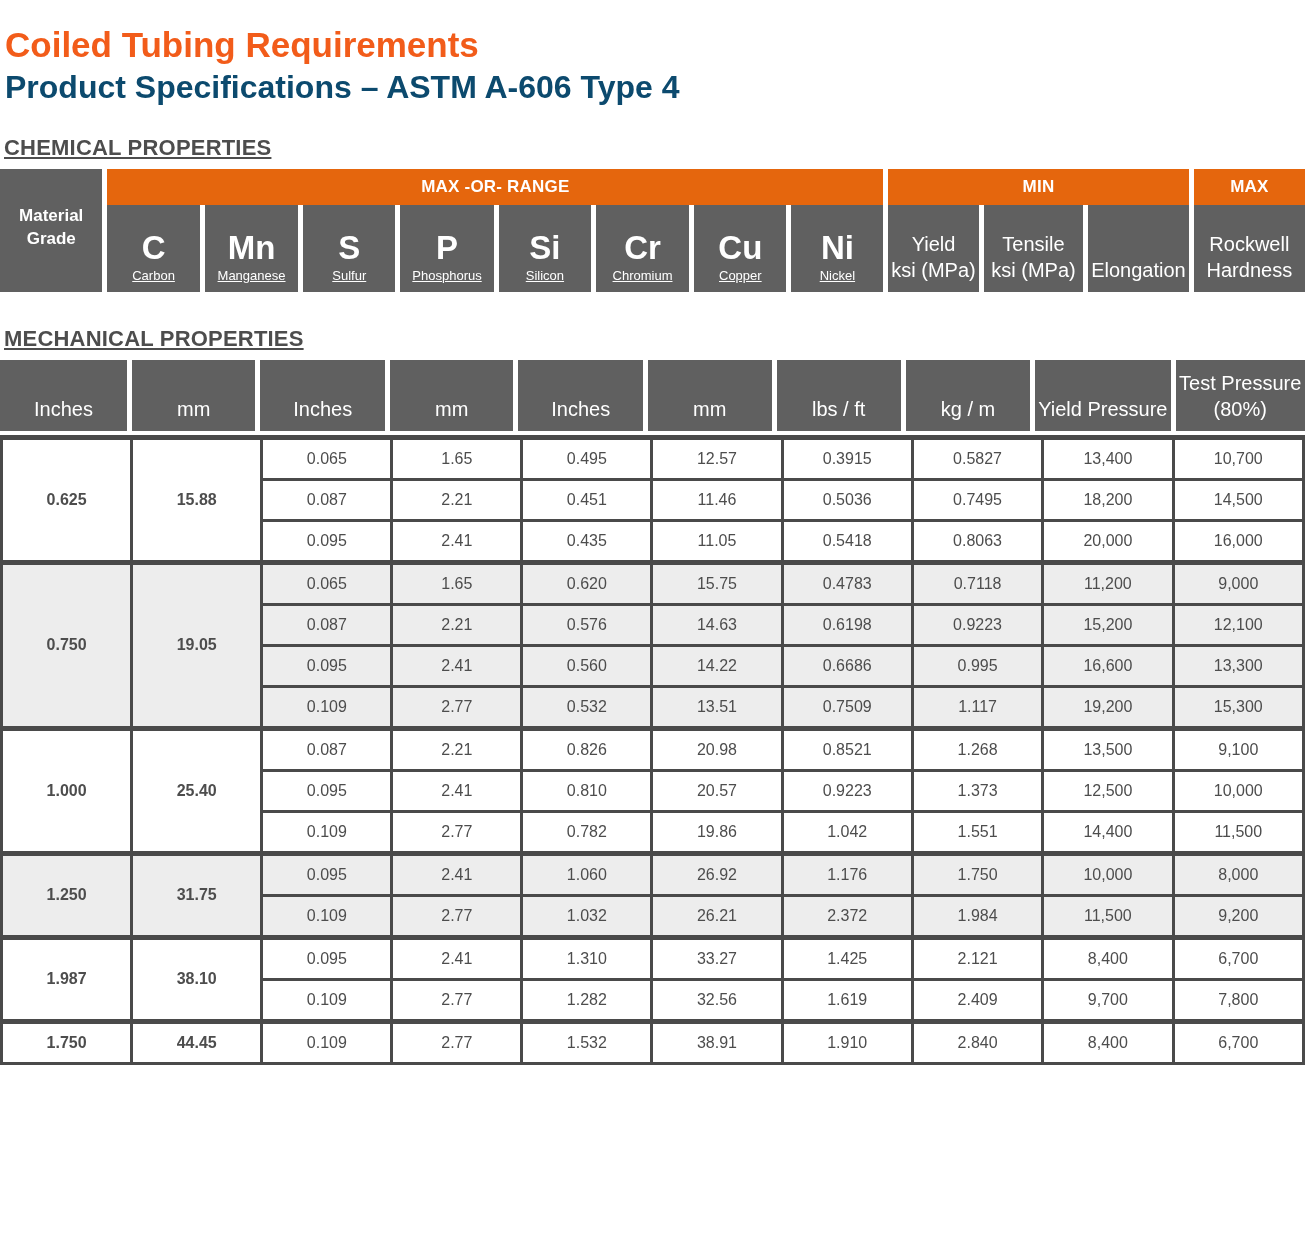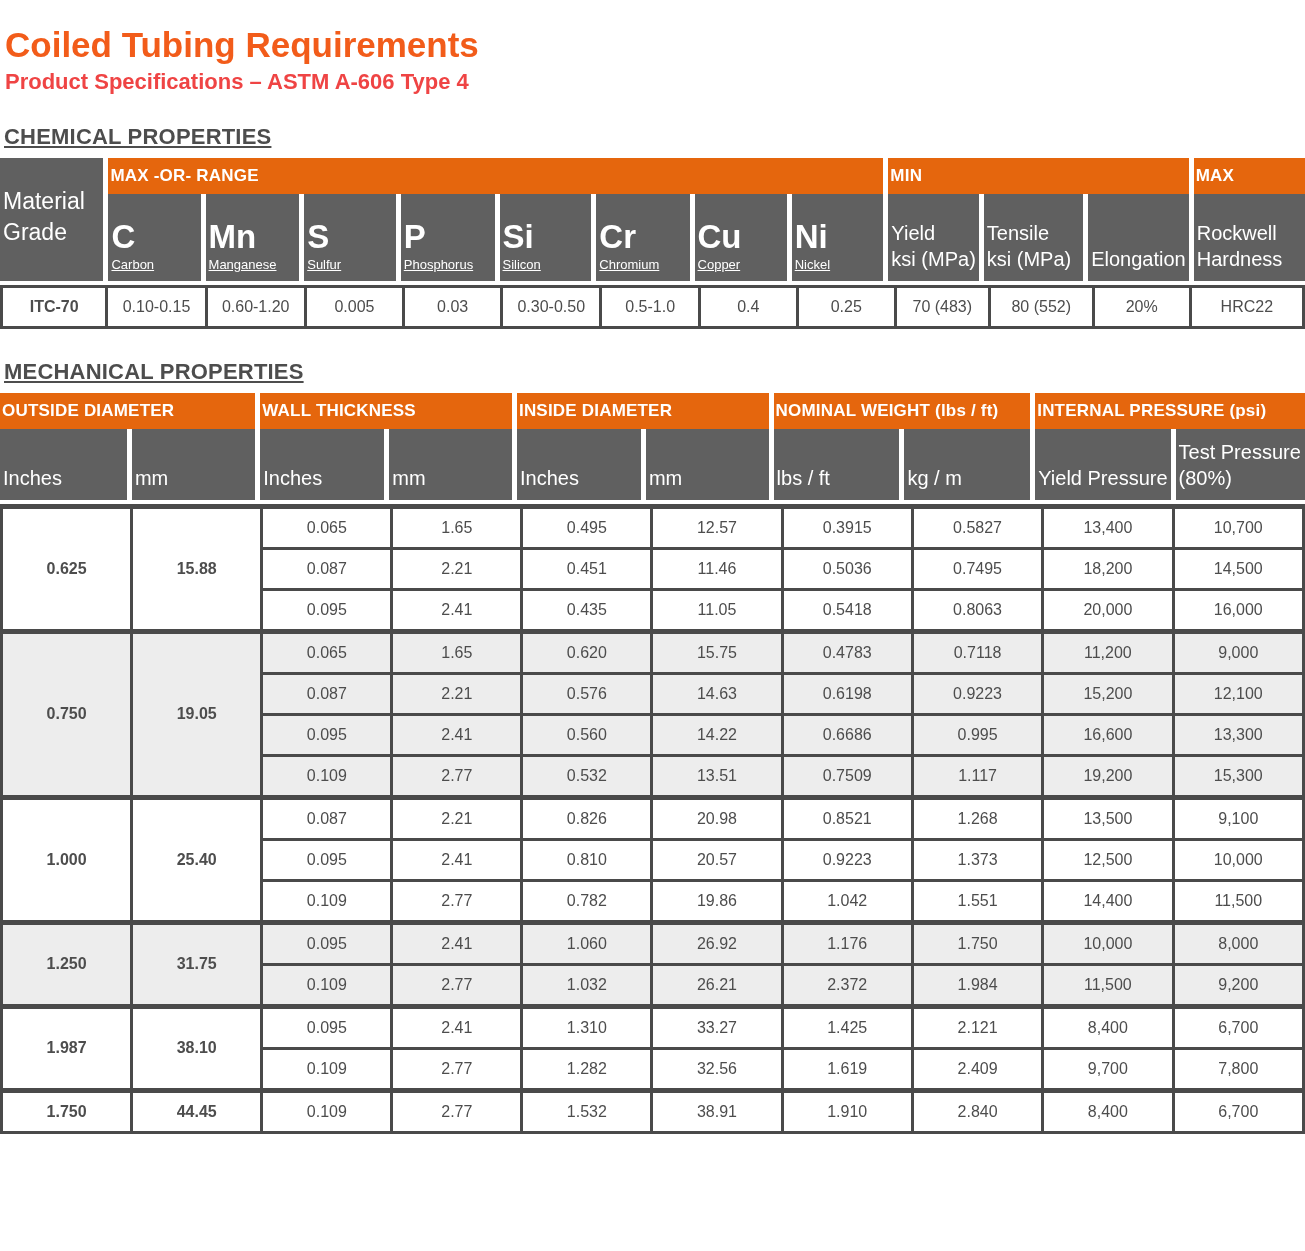--- a/index.html
+++ b/index.html
@@ -1,41 +1,41 @@
 <!DOCTYPE html>
 <html><head>
 <meta charset="utf-8">
 <style>
   html,body{margin:0;padding:0;}
   body{
     width:1305px;height:1251px;overflow:hidden;background:#ffffff;
     font-family:"Liberation Sans",sans-serif;color:#4d4d4d;
   }
   h1{font-size:35px;font-weight:bold;color:#f25c1a;margin:26px 0 0 5px;line-height:1.1;}
-  h2{font-size:22px;font-weight:bold;color:#ef4444;margin:5px 0 0 5px;line-height:1.1;}
+  h2{font-size:32px;font-weight:bold;color:#0c4a6e;margin:5px 0 0 5px;line-height:1.1;}
   .section-heading{font-size:22px;font-weight:bold;color:#4d4d4d;margin:30px 0 8px 4px;letter-spacing:.2px;text-decoration:underline;}
   table.spec{border-collapse:collapse;table-layout:fixed;}
   table.spec th,table.spec td{overflow:hidden;white-space:nowrap;}
   
   table.hdr th{
-    background:#606060;color:#fff;font-weight:normal;text-align:left;
+    background:#606060;color:#fff;font-weight:normal;text-align:center;
     vertical-align:bottom;padding:0 3px 9px 3px;border-left:5px solid #fff;
   }
   table.hdr tr th:first-child{border-left:none;}
   table.hdr th.corner{border-left:none;border-right:5px solid #fff;vertical-align:middle;padding-bottom:4px;}
   table.hdr th.band{
     background:#e5660d;font-weight:bold;font-size:17px;height:36px;
     vertical-align:middle;padding:0 2px;letter-spacing:.2px;
   }
   th.elem{height:78px;}
   th.sub{height:62px;}
   .symbol{font-size:33px;font-weight:bold;line-height:1;}
   .elname{font-size:13px;font-weight:normal;margin-top:4px;text-decoration:underline;}
   .line{font-size:20px;line-height:1.3;}
-  th.corner .line{font-size:23px;line-height:1.35;}
+  th.corner .line{font-size:17px;line-height:1.35;font-weight:bold;}
   
   table.bodytbl{margin-top:4px;}
   table.bodytbl td{
     border:3px solid #4a4a4a;text-align:center;height:38px;
     font-size:16px;color:#4d4d4d;padding:0 3px;background:#ffffff;
   }
   table.bodytbl tr.shaded td{background:#ededed;}
   table.bodytbl tr.gstart td{border-top-width:5px;}
   td.grade,td.od{font-weight:bold;}
 </style>
@@ -134,62 +134,40 @@
         <col style="width: 100px;">
         <col style="width: 100px;">
         <col style="width: 100px;">
         <col style="width: 100px;">
         <col style="width: 95px;">
         <col style="width: 105px;">
         <col style="width: 99px;">
         <col style="width: 115px;">
       </colgroup>
       <tbody>
-        <tr>
-          <td class="grade">ITC-70</td>
-          <td>0.10-0.15</td>
-          <td>0.60-1.20</td>
-          <td>0.005</td>
-          <td>0.03</td>
-          <td>0.30-0.50</td>
-          <td>0.5-1.0</td>
-          <td>0.4</td>
-          <td>0.25</td>
-          <td>70 (483)</td>
-          <td>80 (552)</td>
-          <td>20%</td>
-          <td>HRC22</td>
-        </tr>
       </tbody>
     </table>
   </div>
 
 <div class="section-heading">MECHANICAL PROPERTIES</div>
 <div id="mech-mount">
     <table class="spec hdr">
       <colgroup>
         <col style="width: 132px;">
         <col style="width: 132px;">
         <col style="width: 132px;">
         <col style="width: 132px;">
         <col style="width: 132px;">
         <col style="width: 132px;">
         <col style="width: 132px;">
         <col style="width: 132px;">
         <col style="width: 132px;">
         <col style="width: 132px;">
       </colgroup>
       <thead>
-        <tr>
-          <th class="band" colspan="2">OUTSIDE DIAMETER</th>
-          <th class="band" colspan="2">WALL THICKNESS</th>
-          <th class="band" colspan="2">INSIDE DIAMETER</th>
-          <th class="band" colspan="2">NOMINAL WEIGHT (lbs / ft)</th>
-          <th class="band" colspan="2">INTERNAL PRESSURE (psi)</th>
-        </tr>
         <tr>
           <th class="sub">
             <div class="line">Inches</div>
           </th>
           <th class="sub">
             <div class="line">mm</div>
           </th>
           <th class="sub">
             <div class="line">Inches</div>
           </th>

